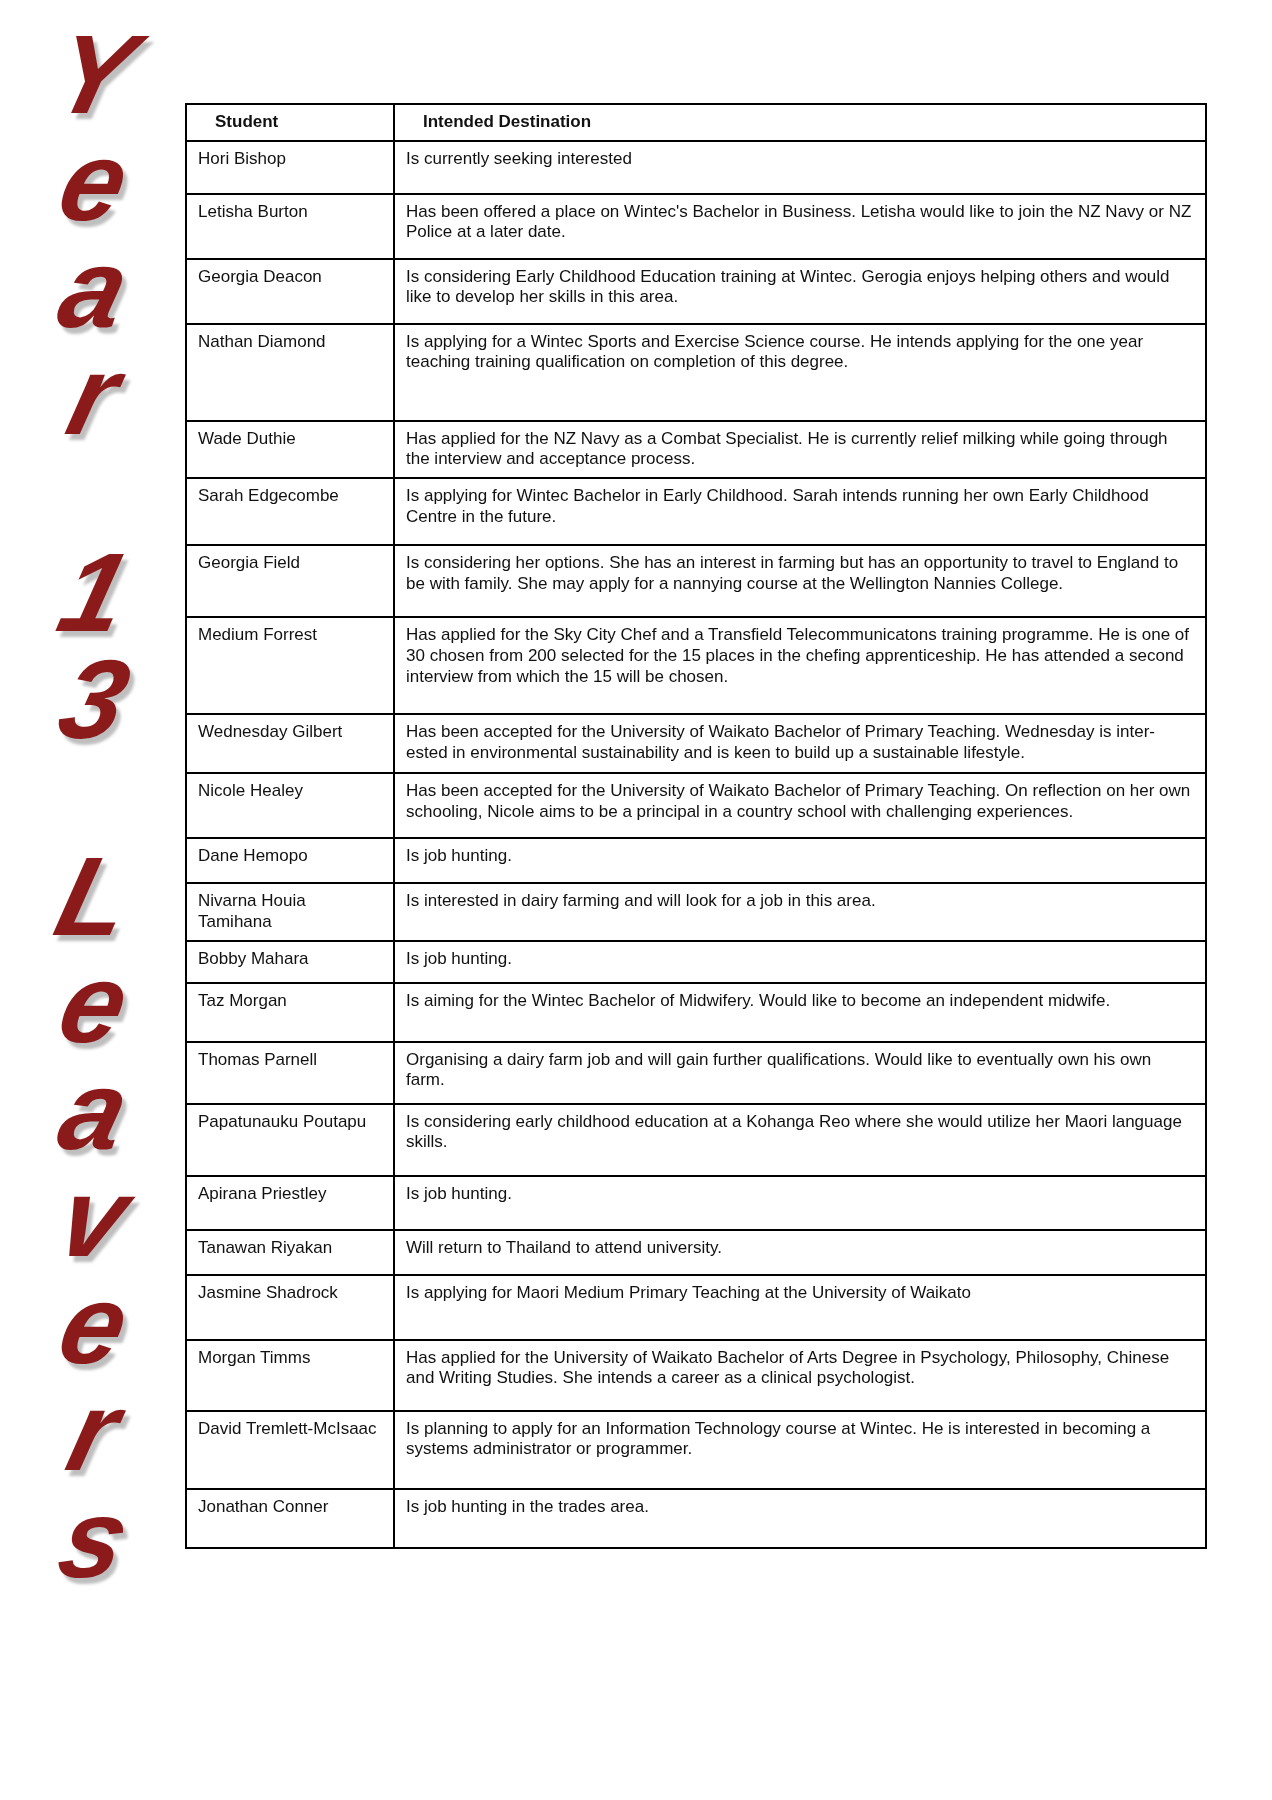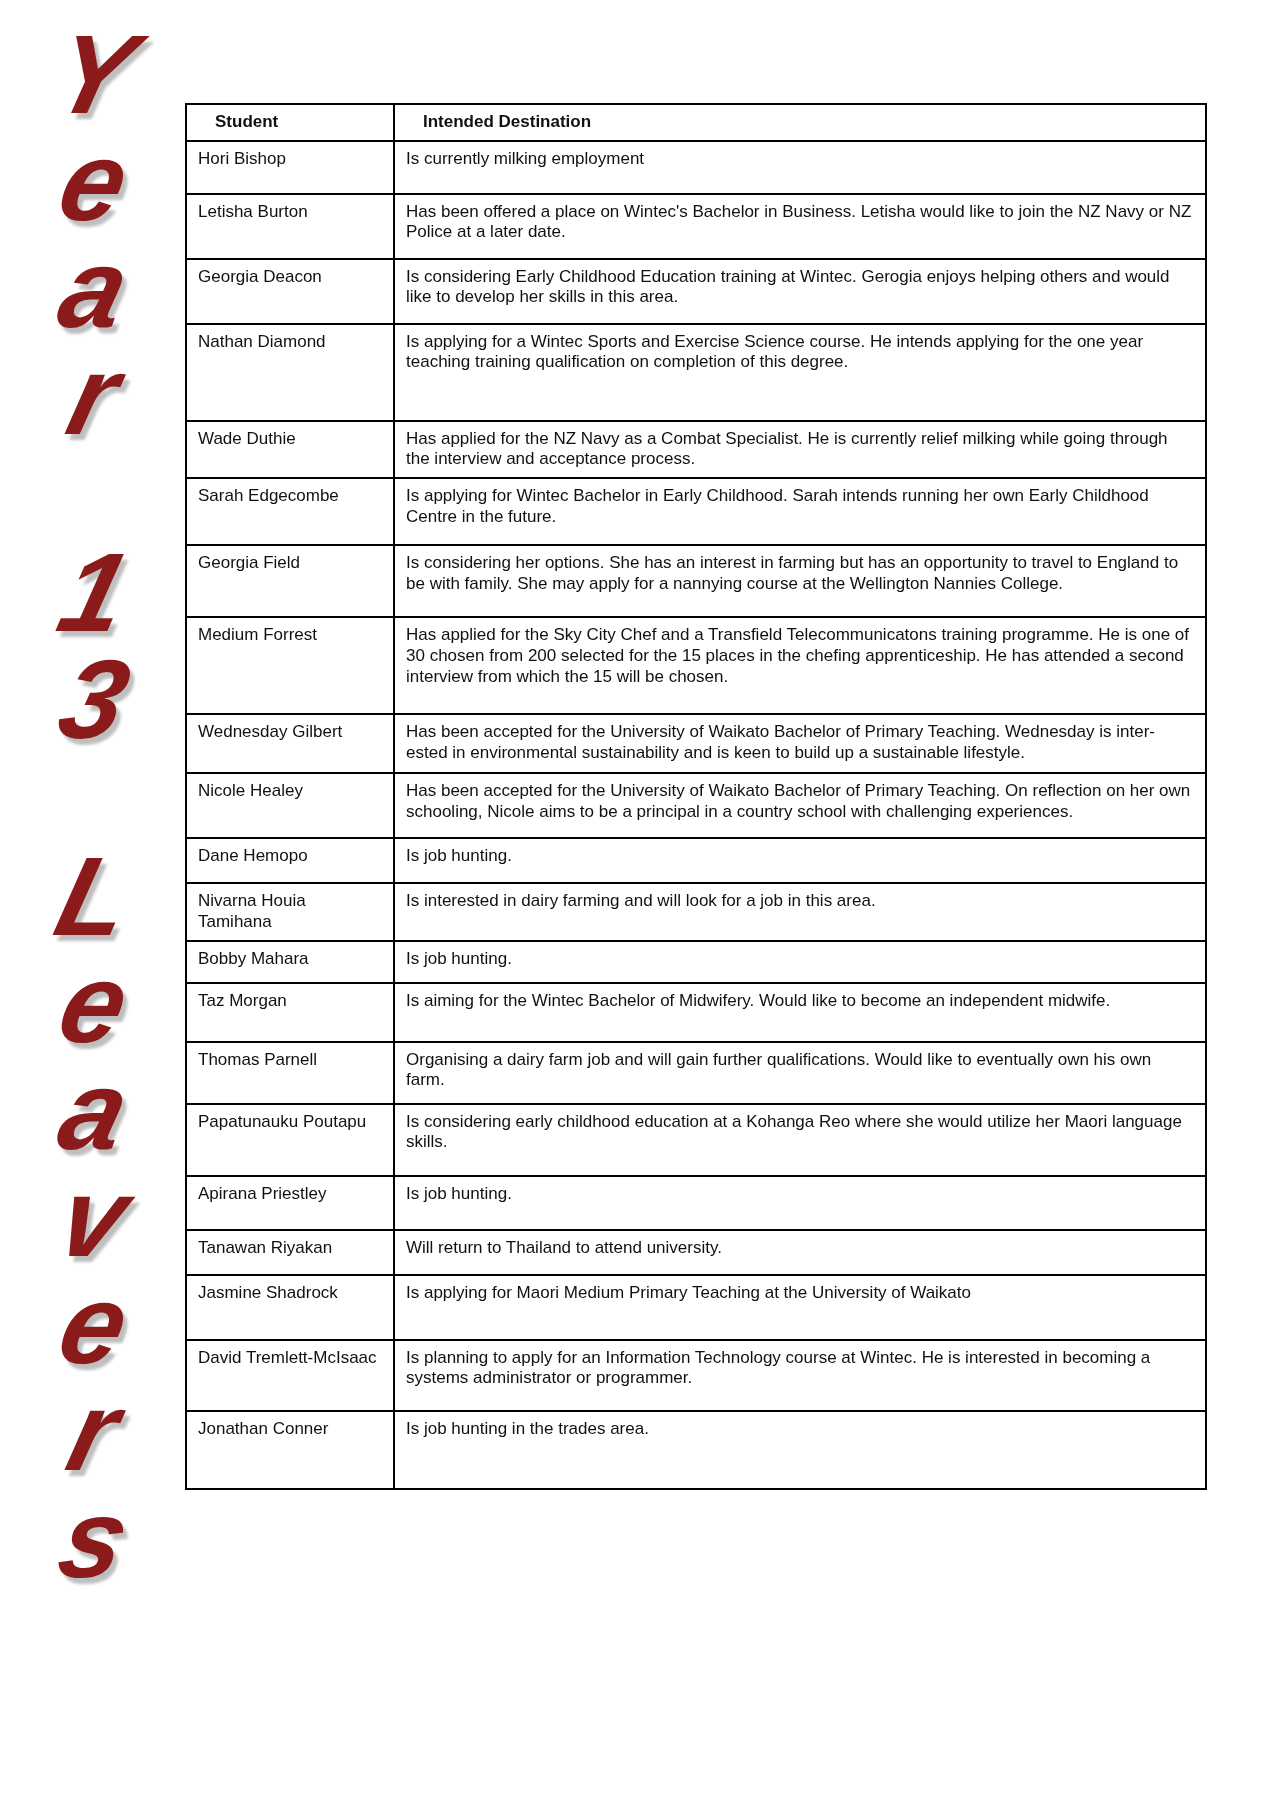--- a/index.html
+++ b/index.html
@@ -101,21 +101,21 @@
   </colgroup>
   <thead>
     <tr>
       <th>Student</th>
       <th>Intended Destination</th>
     </tr>
   </thead>
   <tbody id="rows">
       <tr>
         <td>Hori Bishop</td>
-        <td>Is currently milking employment</td>
+        <td>Is currently seeking interested</td>
       </tr>
       <tr>
         <td>Letisha Burton</td>
         <td>Has been offered a place on Wintec's Bachelor in Business. Letisha would like to join the NZ Navy or NZ Police at a later date.</td>
       </tr>
       <tr>
         <td>Georgia Deacon</td>
         <td>Is considering Early Childhood Education training at Wintec.  Gerogia enjoys helping others and would like to develop her skills in this area.</td>
       </tr>
       <tr>
@@ -176,20 +176,24 @@
       </tr>
       <tr>
         <td>Tanawan Riyakan</td>
         <td>Will return to Thailand to attend university.</td>
       </tr>
       <tr>
         <td>Jasmine Shadrock</td>
         <td>Is applying for Maori Medium Primary Teaching at the University of Waikato</td>
       </tr>
       <tr>
+        <td>Morgan Timms</td>
+        <td>Has applied for the University of Waikato Bachelor of Arts Degree in Psychology, Philosophy, Chinese and Writing Studies.  She intends a career as a clinical psychologist.</td>
+      </tr>
+      <tr>
         <td>David Tremlett-McIsaac</td>
         <td>Is planning to apply for an Information Technology course at Wintec.  He is interested in becoming a systems administrator or programmer.</td>
       </tr>
       <tr>
         <td>Jonathan Conner</td>
         <td>Is job hunting in the trades area.</td>
       </tr>
     </tbody>
 </table>
 

